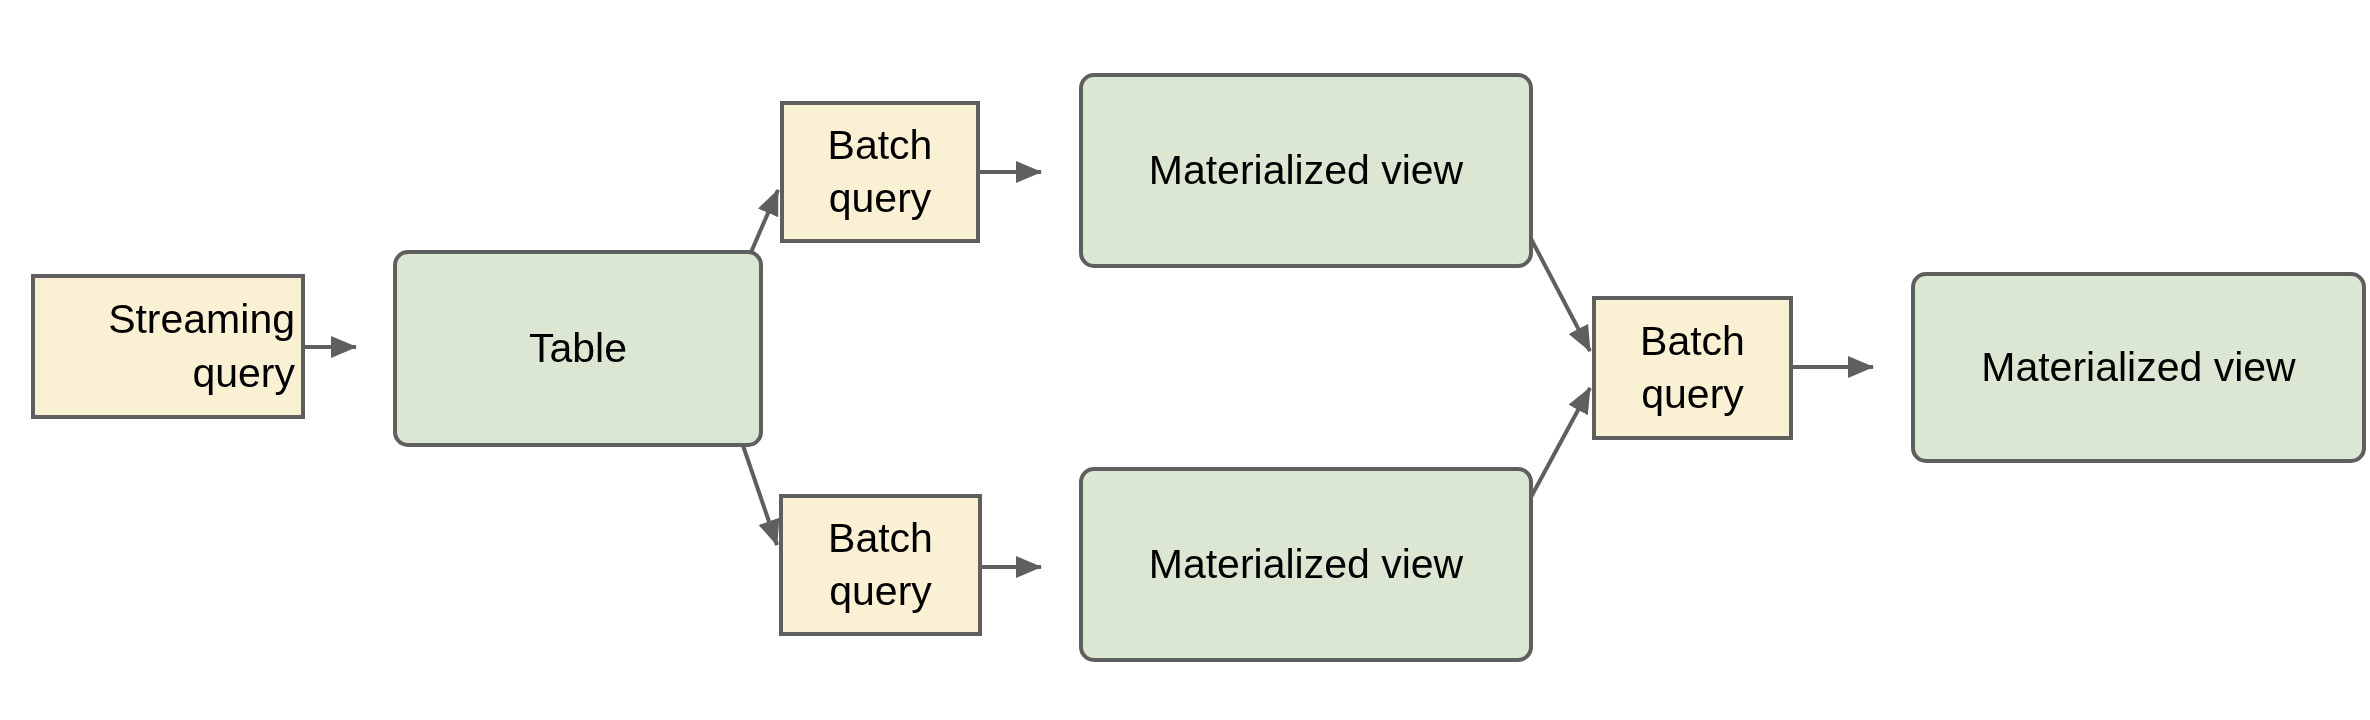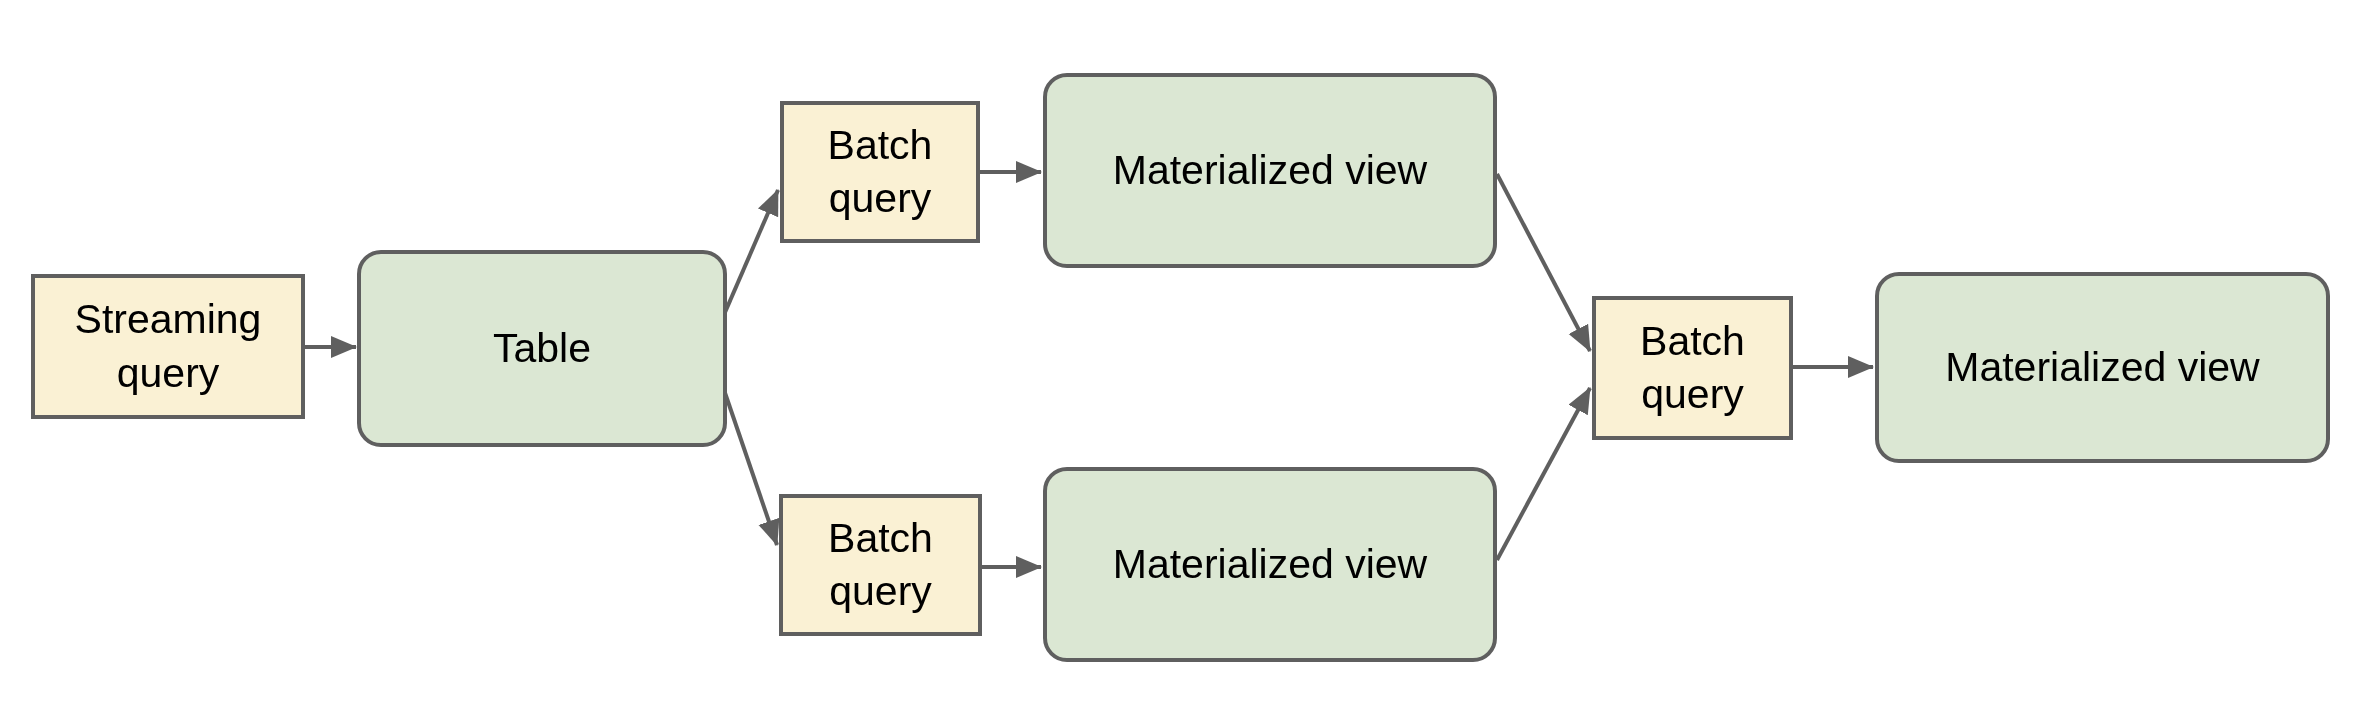--- a/index.html
+++ b/index.html
@@ -30,21 +30,21 @@
     border:4px solid var(--border);
     display:flex;
     align-items:center;
     justify-content:center;
     text-align:center;
     color:var(--text);
     font-size:41px;
     line-height:1.3;
   }
   .node.query{ background:var(--query-fill); }
-  .node.storage{ background:var(--storage-fill); border-radius:24px; }
+  .node.storage{ background:var(--storage-fill); border-radius:15px;margin-left:36px; }
   .node-label{ padding:0 6px; }
 </style>
 </head>
 <body>
 
 <div id="canvas">
 
   <svg id="edges" viewBox="0 0 2370 720" xmlns="http://www.w3.org/2000/svg">
     <defs>
       <marker id="ah" markerUnits="userSpaceOnUse" markerWidth="28" markerHeight="24" refX="25" refY="11" orient="auto">
@@ -56,21 +56,21 @@
       <line x1="710" y1="347" x2="778" y2="190" marker-end="url(#ah)"></line>
       <line x1="710" y1="349" x2="777" y2="545" marker-end="url(#ah)"></line>
       <line x1="980" y1="172" x2="1041" y2="172" marker-end="url(#ah)"></line>
       <line x1="982" y1="567" x2="1041" y2="567" marker-end="url(#ah)"></line>
       <line x1="1497" y1="174" x2="1590" y2="351" marker-end="url(#ah)"></line>
       <line x1="1497" y1="560" x2="1590" y2="388" marker-end="url(#ah)"></line>
       <line x1="1793" y1="367" x2="1873" y2="367" marker-end="url(#ah)"></line>
     </g>
   </svg>
 
-  <div class="node query" style="left:31px;  top:274px; width:274px; height:145px;">
+  <div class="node query" style="left:31px;  top:274px; width:274px; height:145px;text-align:right;">
     <span class="node-label">Streaming query</span>
   </div>
 
   <div class="node storage" style="left:357px; top:250px; width:370px; height:197px;">
     <span class="node-label">Table</span>
   </div>
 
   <div class="node query" style="left:780px; top:101px; width:200px; height:142px;">
     <span class="node-label">Batch query</span>
   </div>

